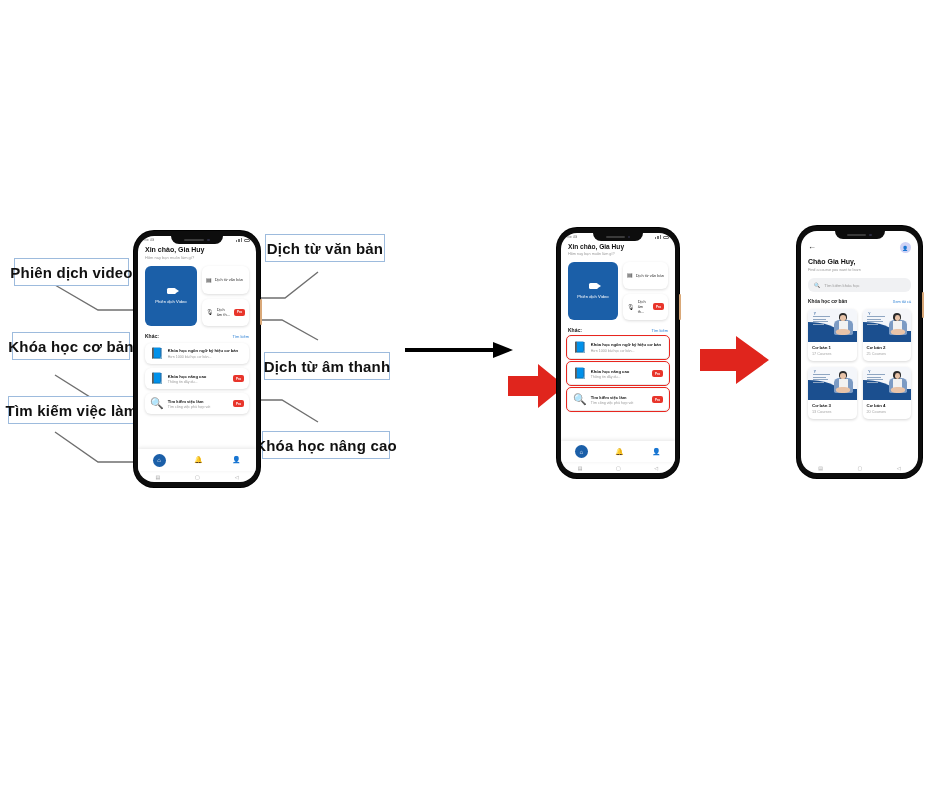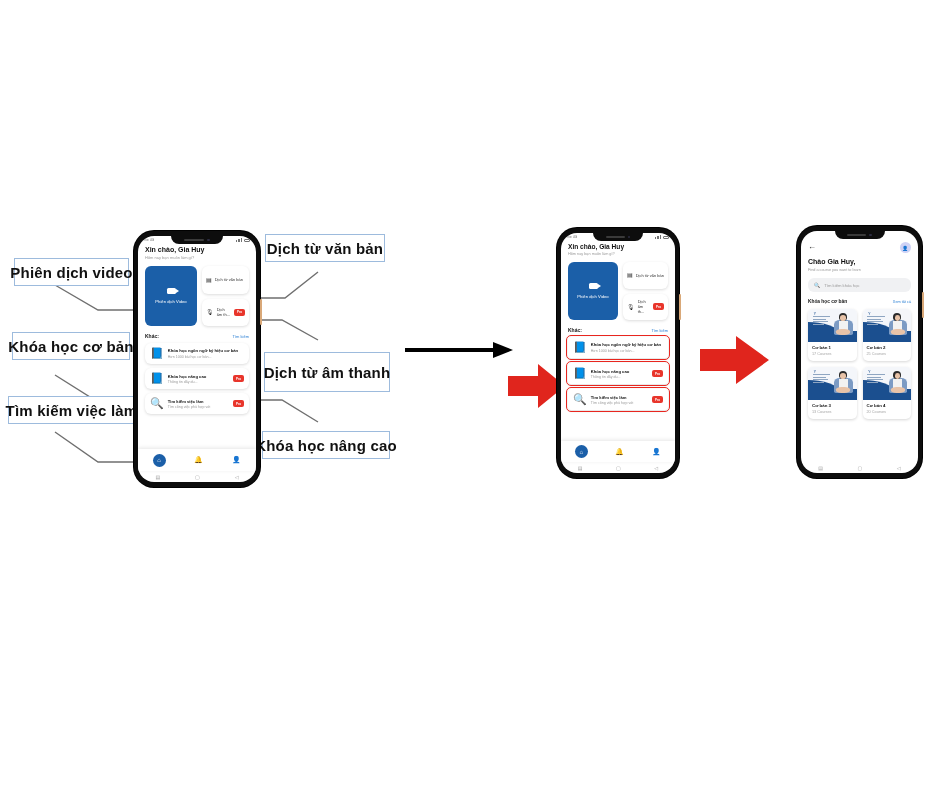--- a/index.html
+++ b/index.html
@@ -207,21 +207,21 @@
   <div class="callout" style="left:12px; top:332px; width:118px; height:28px;">
     <span>Khóa học cơ bản</span>
   </div>
   <div class="callout" style="left:8px; top:396px; width:127px; height:28px;">
     <span>Tìm kiếm việc làm</span>
   </div>
 
   <div class="callout" style="left:265px; top:234px; width:120px; height:28px;">
     <span>Dịch từ văn bản</span>
   </div>
-  <div class="callout" style="left:264px; top:352px; width:126px; height:40px;text-align:right;">
+  <div class="callout" style="left:264px; top:352px; width:126px; height:28px;text-align:right;">
     <span>Dịch từ âm thanh</span>
   </div>
   <div class="callout" style="left:262px; top:431px; width:128px; height:28px;">
     <span>Khóa học nâng cao</span>
   </div>
 
   <svg class="arrow-black" style="left:405px; top:340px; width:110px; height:20px;">
     <line x1="0" y1="10" x2="88" y2="10" stroke="#000" stroke-width="4"></line>
     <polygon points="88,2 108,10 88,18" fill="#000"></polygon>
   </svg>

